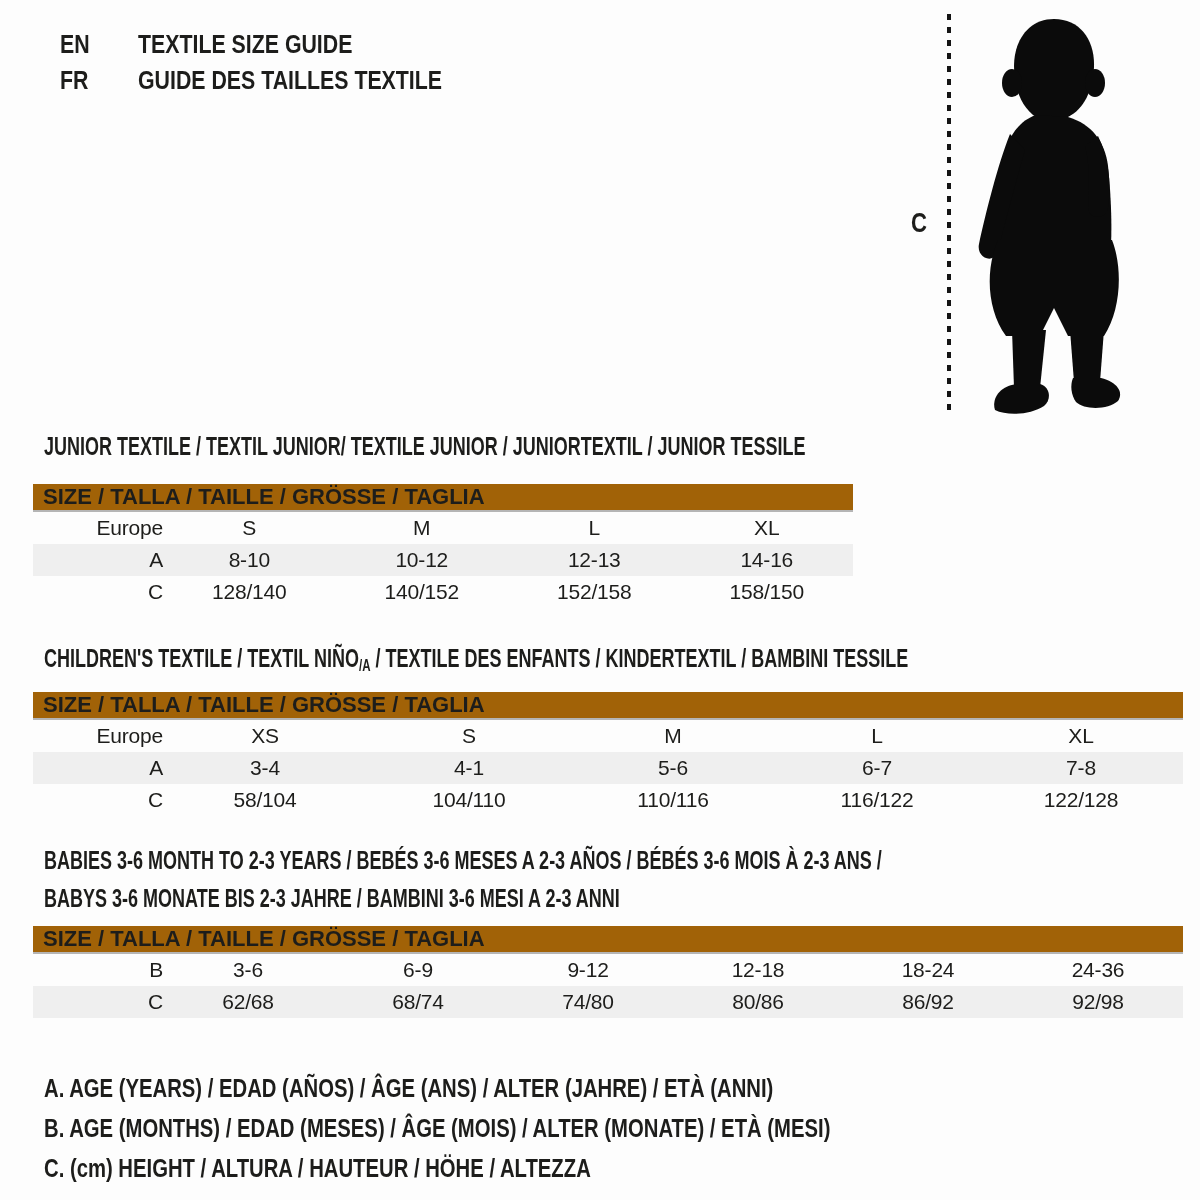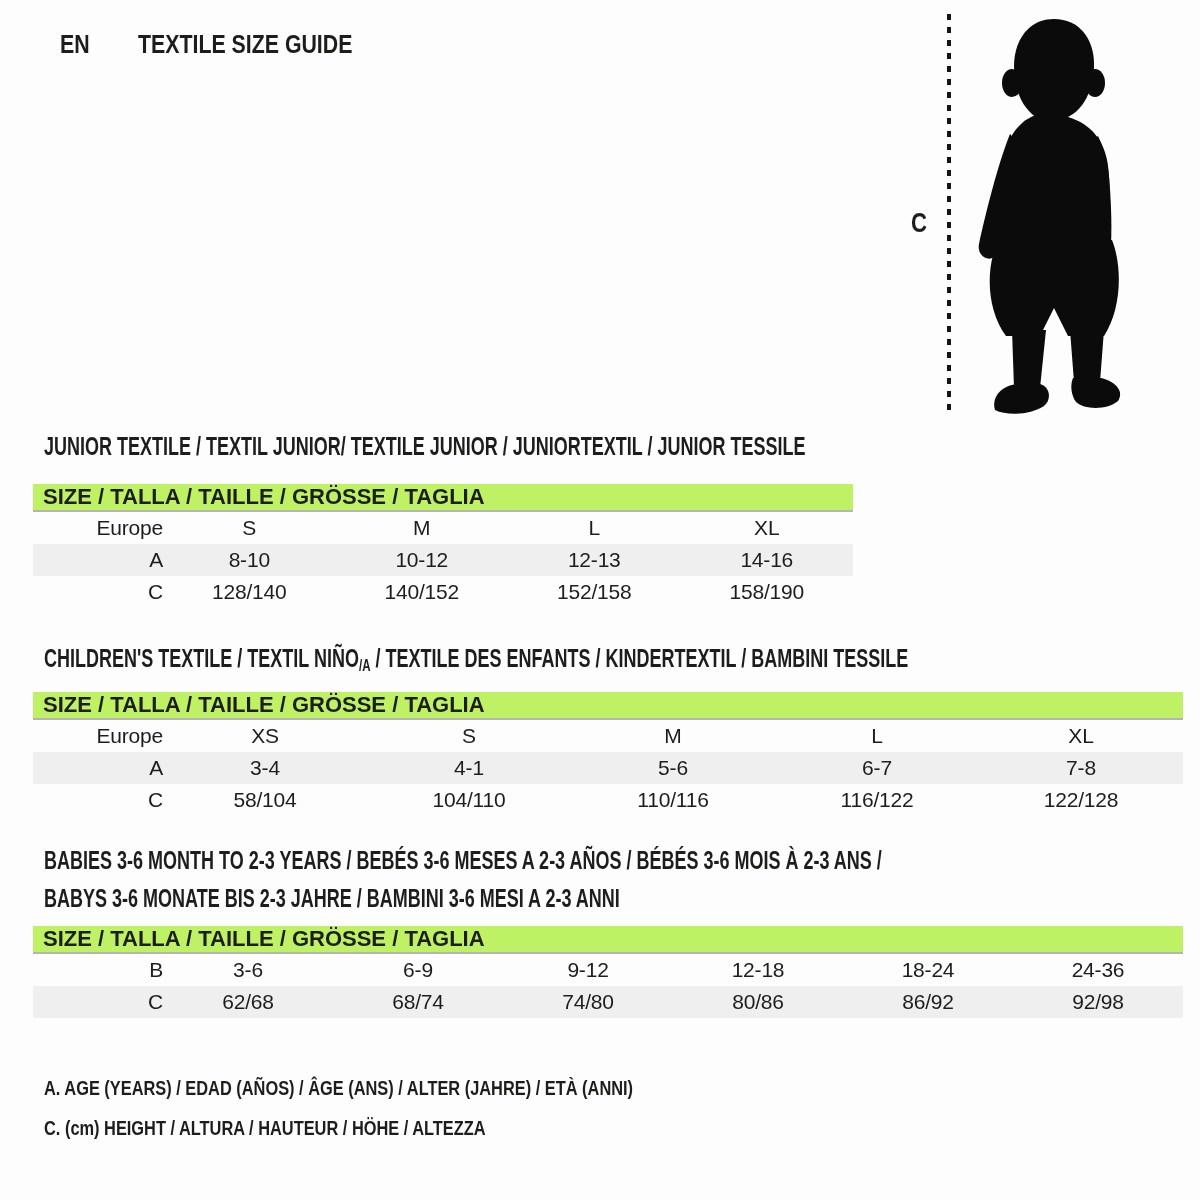--- a/index.html
+++ b/index.html
@@ -37,39 +37,43 @@
   .figure { position: absolute; left: 905px; top: 12px; width: 250px; height: 412px; }
   .measure-line { position: absolute; left: 40px; top: 2px; }
   .measure-label { position: absolute; left: 6px; top: 196px; font-weight: bold; font-size: 27px; }
   .silhouette { position: absolute; left: 57px; top: 4px; }
   
   .sec-title { position: absolute; font-weight: bold; font-size: 25px; white-space: nowrap; }
   .sec-title sub { font-size: 16px; vertical-align: -4px; font-weight: bold; }
   
   .tbl-wrap { position: absolute; }
   .tbl-bar {
-    height: 28px; background: #bef264; border-bottom: 2px solid #b5b5b5;
+    height: 28px; background: #a16207; border-bottom: 2px solid #b5b5b5;
     display: flex; align-items: center; padding-left: 10px;
     font-weight: bold; font-size: 22px;
   }
   table { border-collapse: collapse; width: 100%; table-layout: fixed; }
   td { height: 32px; font-size: 21px; text-align: center; vertical-align: middle; letter-spacing: -0.2px; }
   td.rowlabel { text-align: right; padding-left: 10px; }
   tr.alt { background: #efefef; }
   
   .legend { position: absolute; left: 44px; top: 1068px; }
-  .legend-line { height: 40px; display: flex; align-items: center; font-weight: bold; font-size: 21px; }
+  .legend-line { height: 40px; display: flex; align-items: center; font-weight: bold; font-size: 26px; }
 </style>
 </head>
 <body>
 
 <div class="lang-block">
   <div class="lang-row">
     <span class="lang-code"><span class="cond85">EN</span></span>
     <span class="cond85">TEXTILE SIZE GUIDE</span>
+  </div>
+  <div class="lang-row">
+    <span class="lang-code"><span class="cond85">FR</span></span>
+    <span class="cond85">GUIDE DES TAILLES TEXTILE</span>
   </div>
 </div>
 
 <div class="figure">
   <svg class="measure-line" width="8" height="402">
     <line x1="4" y1="0" x2="4" y2="402" stroke="#141414" stroke-width="4" stroke-dasharray="6 7"></line>
   </svg>
   <div class="measure-label"><span class="cond85">C</span></div>
   <svg class="silhouette" width="182" height="402" viewBox="0 0 182 402">
     <g fill="#0b0b0b">
@@ -116,21 +120,21 @@
       <td>8-10</td>
       <td>10-12</td>
       <td>12-13</td>
       <td>14-16</td>
     </tr>
     <tr>
       <td class="rowlabel">C</td>
       <td>128/140</td>
       <td>140/152</td>
       <td>152/158</td>
-      <td>158/190</td>
+      <td>158/150</td>
     </tr>
   </tbody>
     </table>
 </div>
 
 <div class="sec-title" style="left:44px; top:644px;">
   <span class="cond"><span>CHILDREN'S TEXTILE / TEXTIL NIÑO</span><sub>/A</sub><span> / TEXTILE DES ENFANTS / KINDERTEXTIL / BAMBINI TESSILE</span></span>
 </div>
 <div class="tbl-wrap" style="left:33px; top:692px; width:1150px;">
   <div class="tbl-bar">
@@ -215,15 +219,18 @@
     </tr>
   </tbody>
     </table>
 </div>
 
 <div class="legend">
   <div class="legend-line">
       <span class="cond78">A. AGE (YEARS) / EDAD (AÑOS) / ÂGE (ANS) / ALTER (JAHRE) / ETÀ (ANNI)</span>
     </div>
   <div class="legend-line">
+      <span class="cond78">B. AGE (MONTHS) / EDAD (MESES) / ÂGE (MOIS) / ALTER (MONATE) / ETÀ (MESI)</span>
+    </div>
+  <div class="legend-line">
       <span class="cond78">C. (cm) HEIGHT / ALTURA / HAUTEUR / HÖHE / ALTEZZA</span>
     </div>
 </div>
 
 </body></html>

